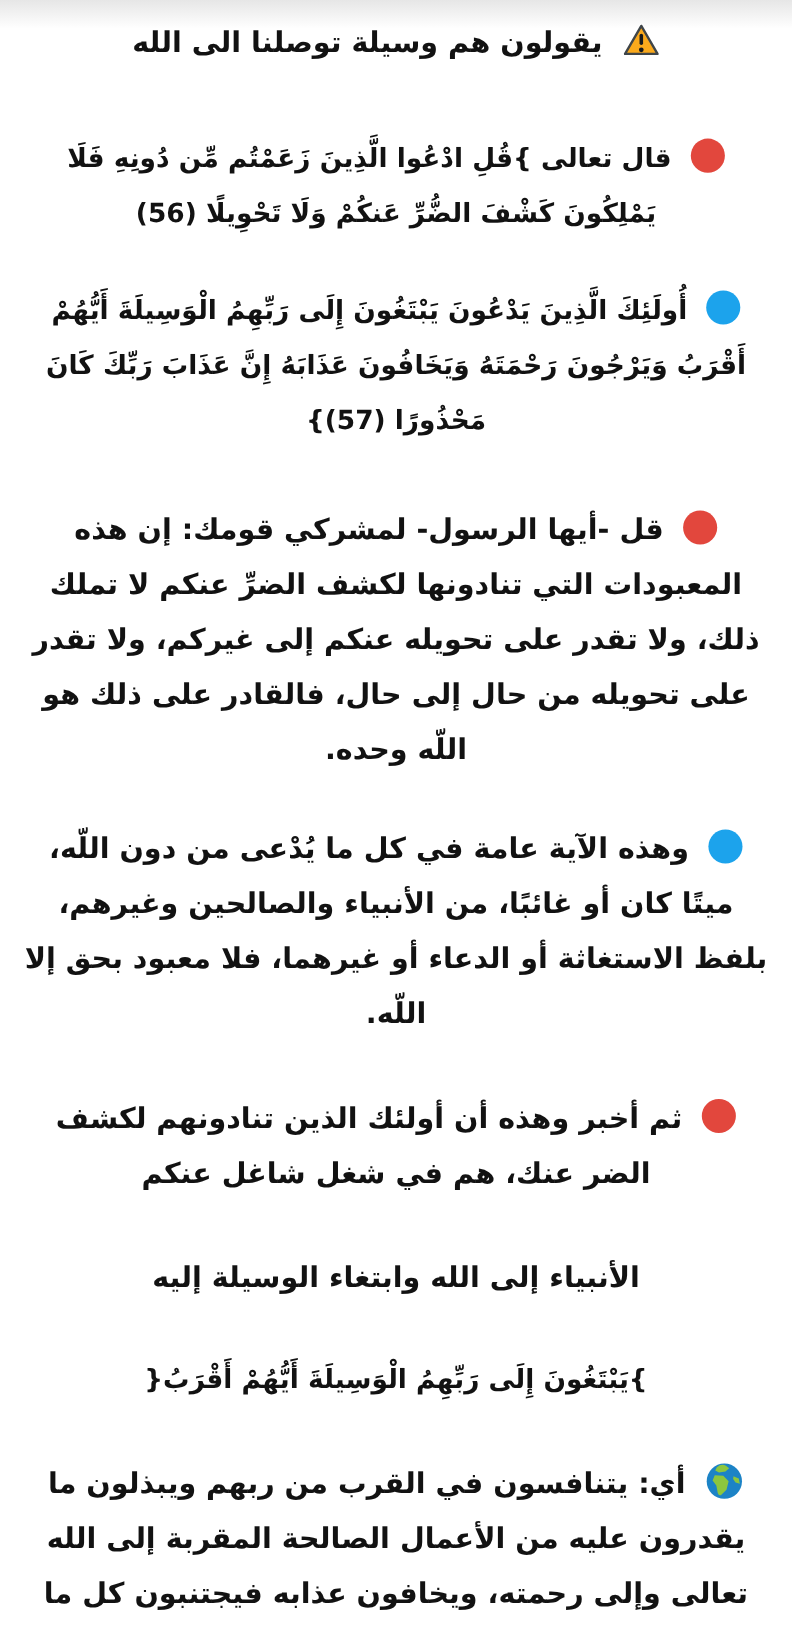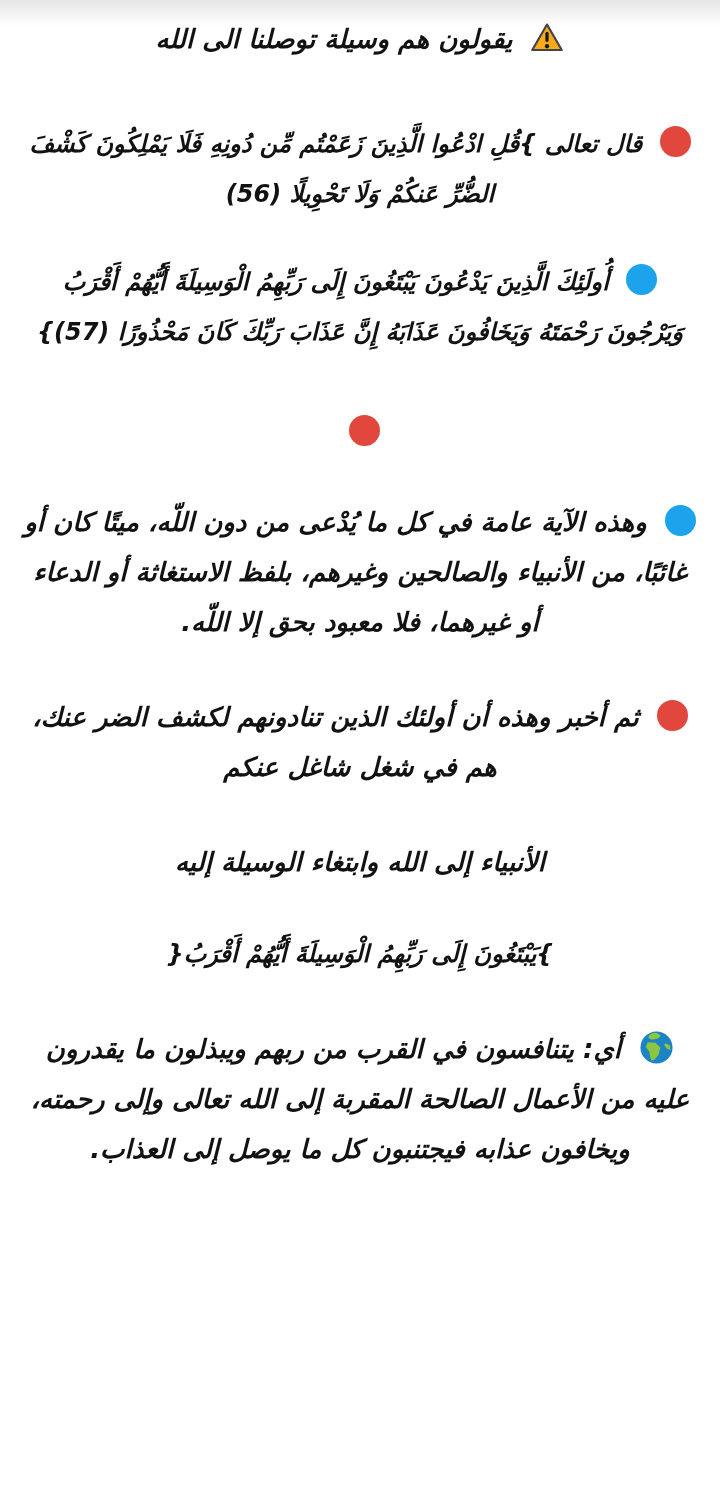--- a/index.html
+++ b/index.html
@@ -4,21 +4,21 @@
 <style>
   html,body{margin:0;padding:0;background:#ffffff;}
   body{
     width:720px;min-height:1487px;position:relative;
     font-family:"DejaVu Sans",sans-serif;
     font-weight:bold;color:#121212;direction:rtl;
   }
   .topfade{position:absolute;top:0;left:0;right:0;height:26px;
     background:linear-gradient(#e6e6e6,#ffffff);pointer-events:none;}
   .content{position:relative;padding:14px 22px 26px;text-align:center;}
-  .para{margin:0 0 46px;font-size:26px;line-height:50px;letter-spacing:0;font-style:italic;}
+  .para{margin:0 0 46px;font-size:26px;line-height:50px;letter-spacing:0;}
   .verse{font-size:24px;}
   .g55{margin-bottom:55px}.g38{margin-bottom:38px}.g50{margin-bottom:50px}
   .g43{margin-bottom:43px}.g40{margin-bottom:40px}.g45{margin-bottom:45px}
   .g42{margin-bottom:42px}.g0{margin-bottom:0}
   .icon{display:inline-block;vertical-align:middle;margin-inline-end:9px;line-height:0;}
   .icon.tail{margin-inline-end:0;margin-inline-start:9px;}
   .dot{display:inline-block;width:31px;height:31px;border-radius:50%;
     vertical-align:-5px;margin-inline-end:9px;}
   .hand{vertical-align:-16px;}
   .globe{vertical-align:-7px;}
@@ -46,20 +46,21 @@
   </p>
 
   <p class="para verse g50">
     <span class="dot" style="background-color: rgb(28, 163, 236);"></span>
     <span>أُولَئِكَ الَّذِينَ يَدْعُونَ يَبْتَغُونَ إِلَى رَبِّهِمُ الْوَسِيلَةَ أَيُّهُمْ أَقْرَبُ وَيَرْجُونَ رَحْمَتَهُ وَيَخَافُونَ عَذَابَهُ إِنَّ عَذَابَ رَبِّكَ كَانَ مَحْذُورًا (57)}</span>
   </p>
 
 
   <p class="para g40">
     <span class="dot" style="background-color: rgb(226, 71, 61);"></span>
+    <span>قل -أيها الرسول- لمشركي قومك: إن هذه المعبودات التي تنادونها لكشف الضرِّ عنكم لا تملك ذلك، ولا تقدر على تحويله عنكم إلى غيركم، ولا تقدر على تحويله من حال إلى حال، فالقادر على ذلك هو اللّه وحده.</span>
   </p>
 
   <p class="para g45">
     <span class="dot" style="background-color: rgb(28, 163, 236);"></span>
     <span>وهذه الآية عامة في كل ما يُدْعى من دون اللّه، ميتًا كان أو غائبًا، من الأنبياء والصالحين وغيرهم، بلفظ الاستغاثة أو الدعاء أو غيرهما، فلا معبود بحق إلا اللّه.</span>
   </p>
 
   <p class="para g45">
     <span class="dot" style="background-color: rgb(226, 71, 61);"></span>
     <span>ثم أخبر وهذه أن أولئك الذين تنادونهم لكشف الضر عنك، هم في شغل شاغل عنكم</span>

